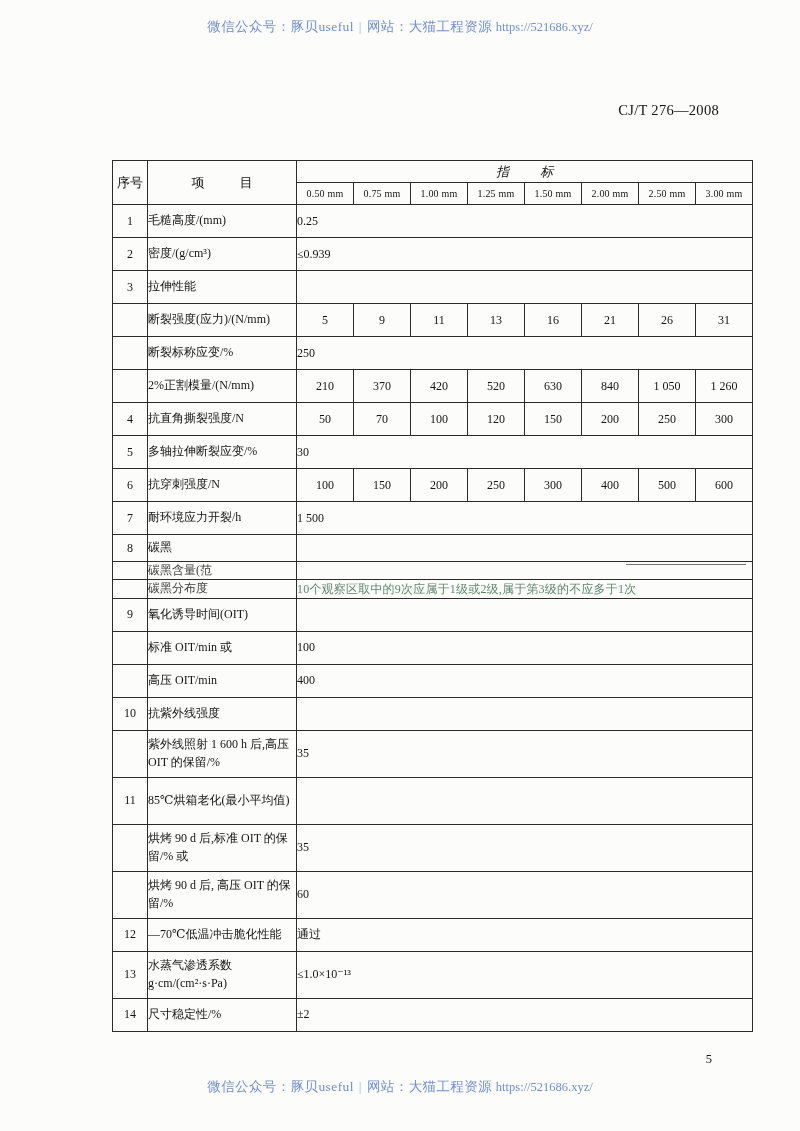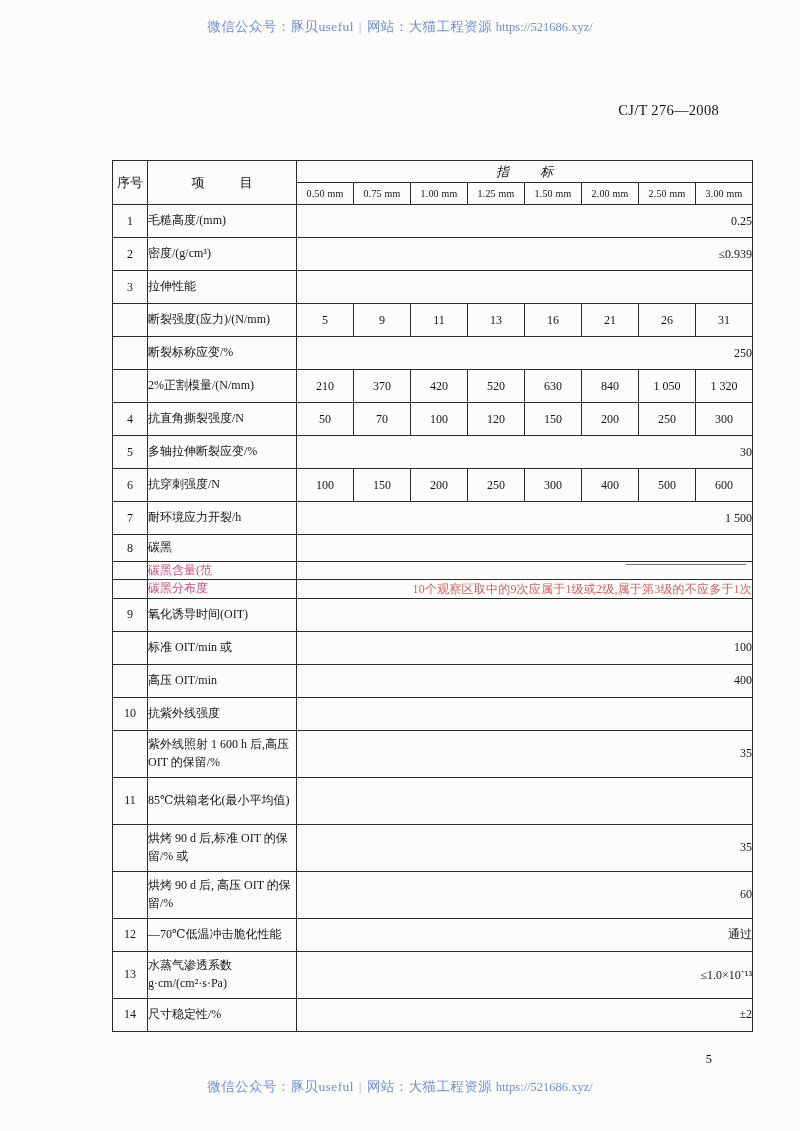--- a/index.html
+++ b/index.html
@@ -62,24 +62,24 @@
   .c-v{width:57px;text-align:center;}
   .no,.vc{text-align:center;}
   .item{padding:3px 0 3px 9px;line-height:1.45;}
   .hdr-ind{text-align:center;letter-spacing:14px;text-indent:14px;font-size:13px;font-style:italic;}
   .hdr-no,.hdr-item{text-align:center;font-size:13px;}
   .hdr-item{letter-spacing:16px;text-indent:16px;}
   .spec{font-size:10px;text-align:center;letter-spacing:.2px;}
   .r26{height:26px;}
   .r32{height:32px;}
   .r46{height:46px;}
-  .wide{text-align:right;font-family:Liberation Serif, serif;}
-  
-  .faded{color:#be185d;opacity:.78;}
-  .faded2{color:#b91c1c;opacity:.7;letter-spacing:.2px;}
+  .wide{text-align:left;}
+  
+  .faded{color:#000000;opacity:.78;}
+  .faded2{color:#14532d;opacity:.7;letter-spacing:.2px;}
   .clip-cell{position:relative;overflow:hidden;}
   .scan-frag{
     position:absolute;background:#4a4a4a;height:1px;
   }
   
   .pageno{
     position:absolute;right:88px;top:1052px;font-size:12.5px;
   }
 </style>
 </head>
@@ -159,21 +159,21 @@
           <tr>
             <td class="no r32"></td>
             <td class="item">2%正割模量/(N/mm)</td>
             <td class="vc">210</td>
             <td class="vc">370</td>
             <td class="vc">420</td>
             <td class="vc">520</td>
             <td class="vc">630</td>
             <td class="vc">840</td>
             <td class="vc">1 050</td>
-            <td class="vc">1 320</td>
+            <td class="vc">1 260</td>
           </tr>
           <tr>
             <td class="no r32">4</td>
             <td class="item">抗直角撕裂强度/N</td>
             <td class="vc">50</td>
             <td class="vc">70</td>
             <td class="vc">100</td>
             <td class="vc">120</td>
             <td class="vc">150</td>
             <td class="vc">200</td>

